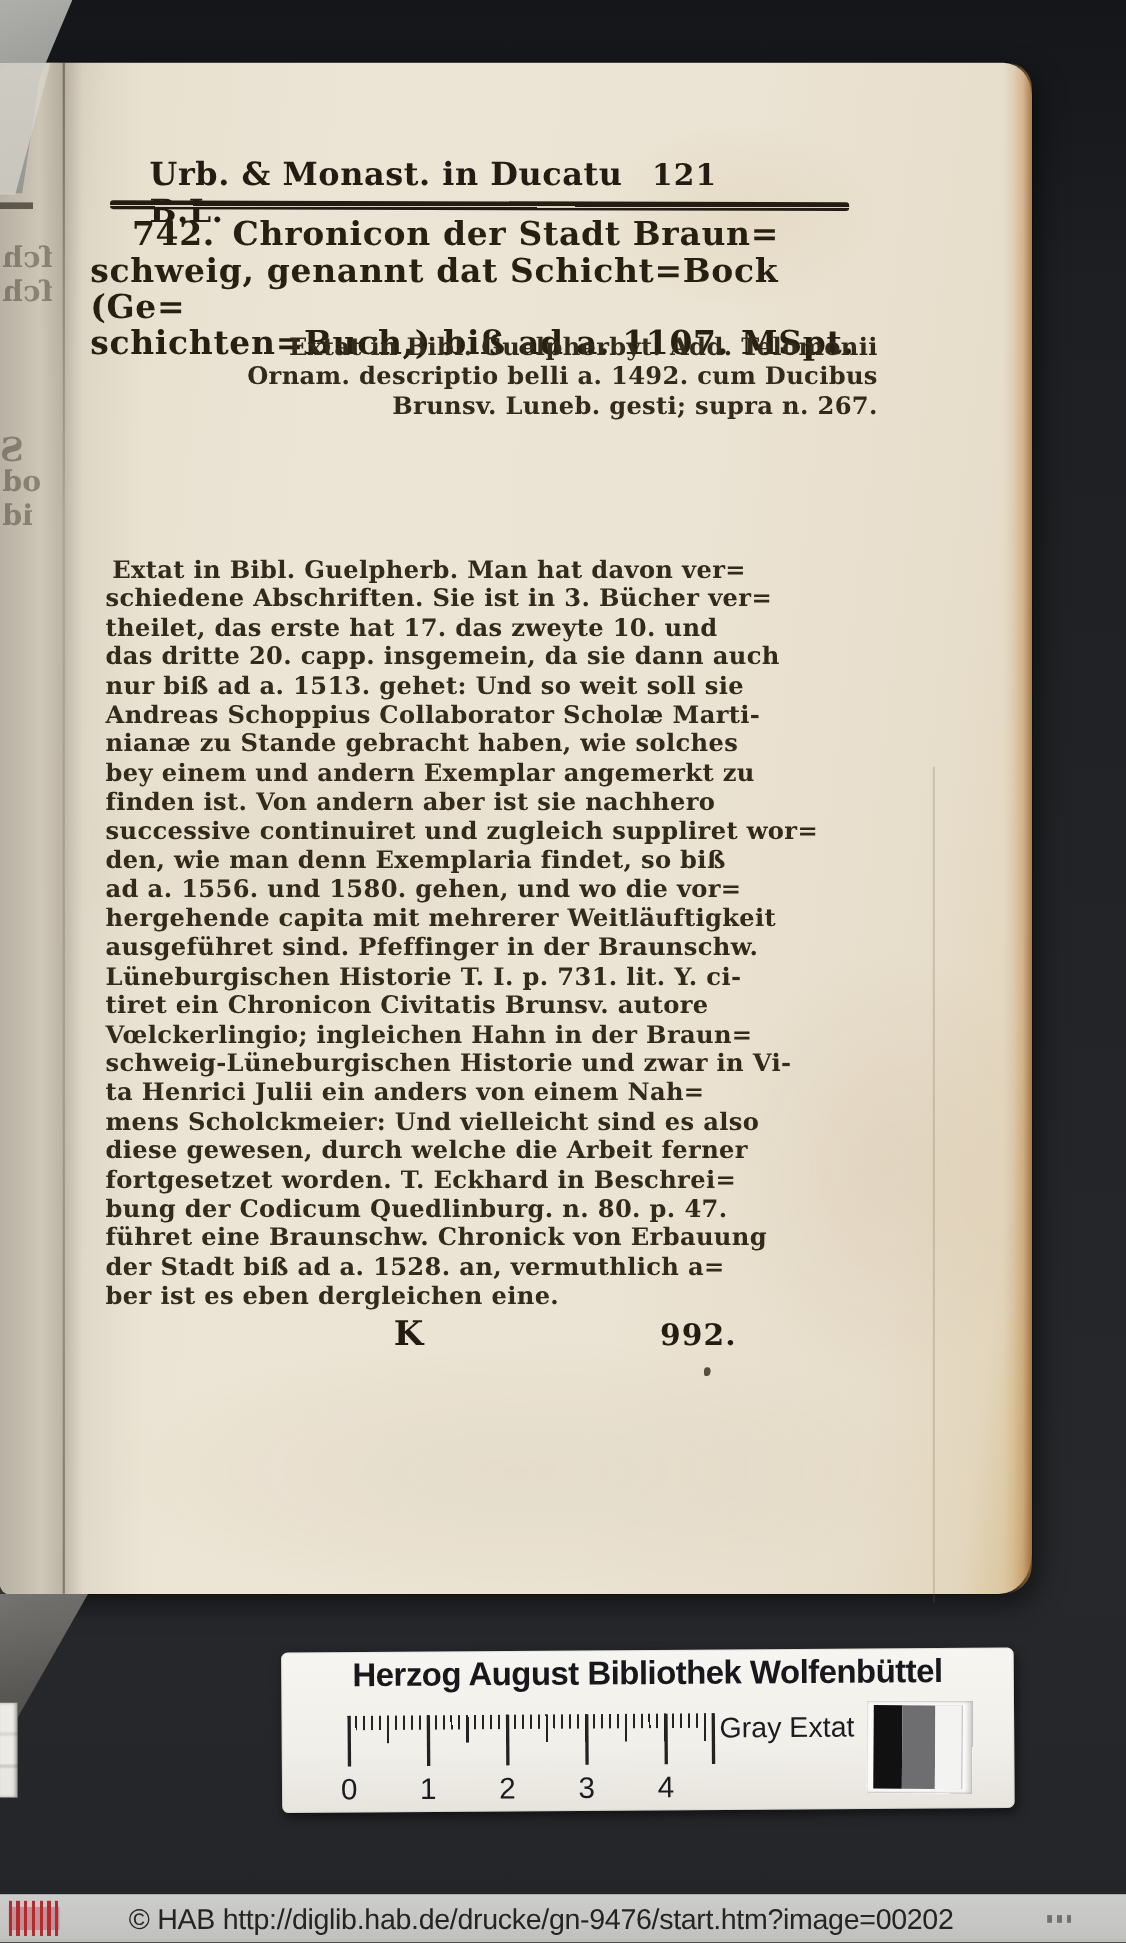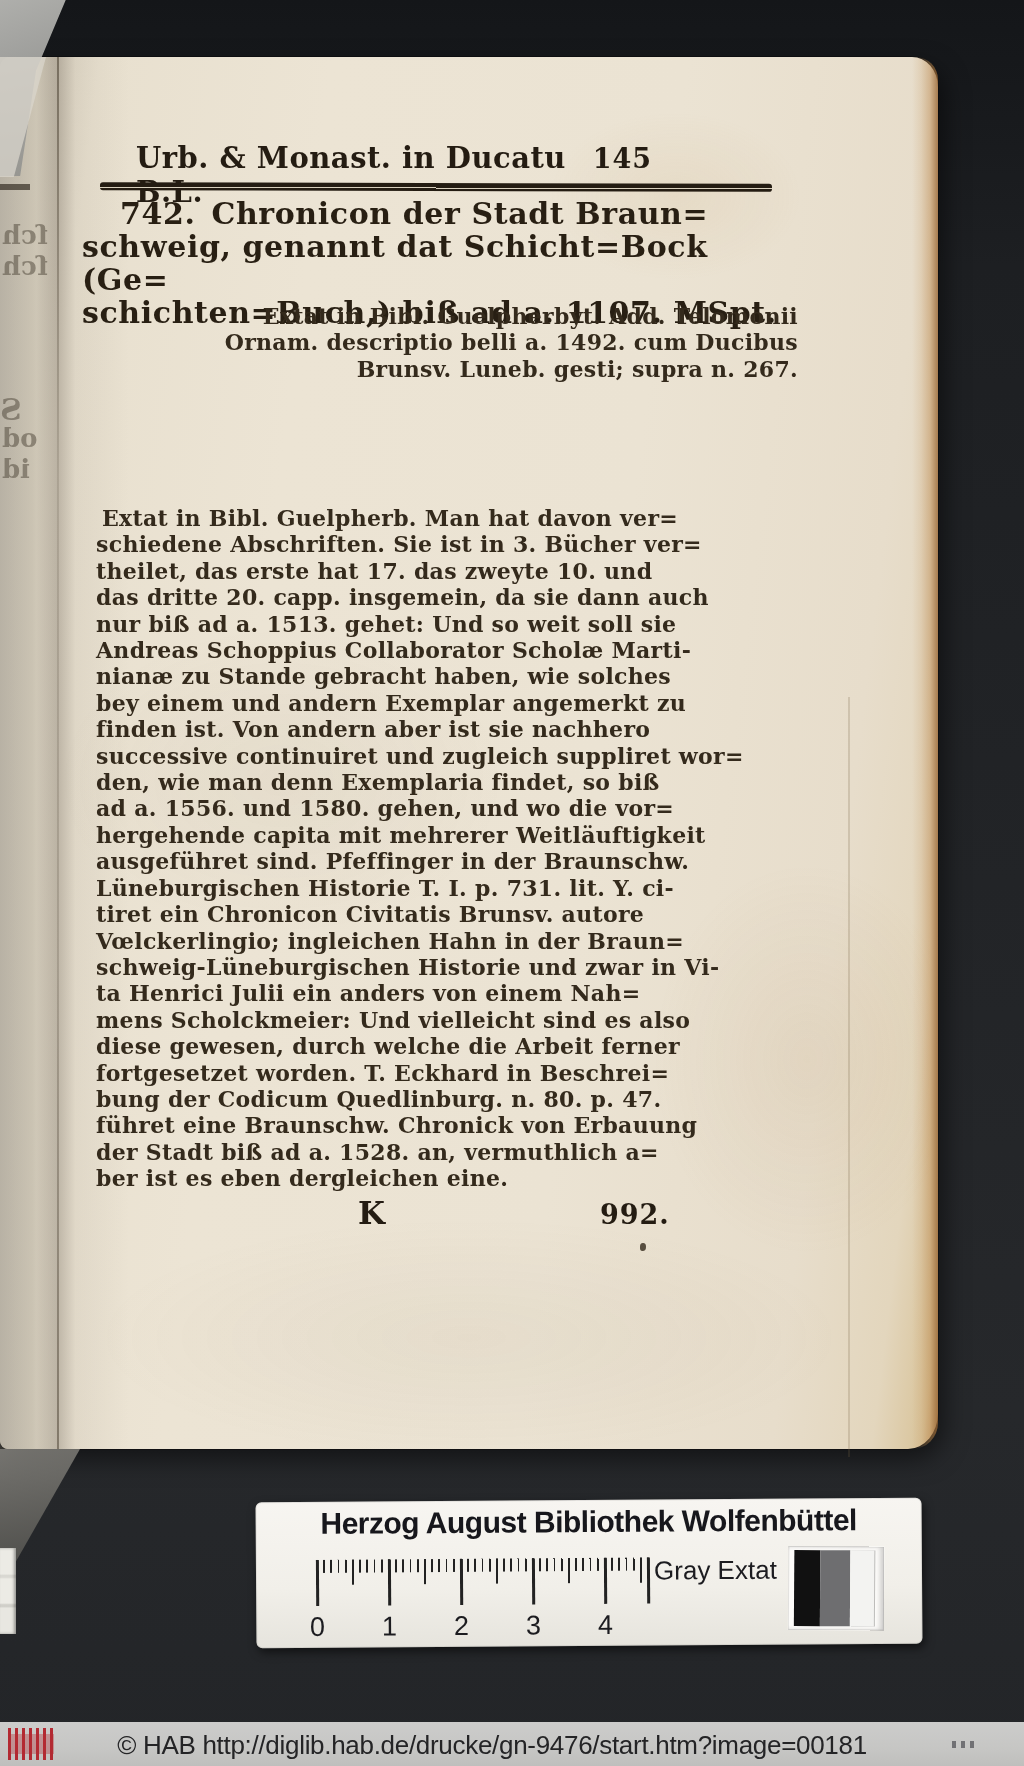--- a/index.html
+++ b/index.html
@@ -121,21 +121,21 @@
     <div class="mirror-dash"></div>
 
     <span class="fragment" style="left:2px;top:165px;">ſch</span>
     <span class="fragment" style="left:2px;top:196px;">ſch</span>
     <span class="fragment" style="left:0px;top:338px;font-size:30px;">S</span>
     <span class="fragment" style="left:2px;top:368px;">od</span>
     <span class="fragment" style="left:2px;top:399px;">id</span>
 
     <div class="page-header">
         <span class="running-title">Urb. &amp; Monast. in Ducatu B.L.</span>
-        <span class="page-number">145</span>
+        <span class="page-number">121</span>
       </div>
     <div class="header-rule"></div>
 
     <div class="entry-heading" id="h742"><span class="entry-num">742.</span><span>Chronicon der Stadt Braun=
 schweig, genannt dat Schicht=Bock (Ge=
 schichten=Buch,) biß ad a. 1107. MSpt.</span></div>
     <div class="entry-note" id="n742"><span>Extat in Bibl. Guelpherbyt. Add. Telomonii
 Ornam. descriptio belli a. 1492. cum Ducibus
 Brunsv. Luneb. gesti; supra n. 267.</span></div>
 
@@ -201,16 +201,16 @@
     <div class="grayscale-label">Gray Extat</div>
     <div class="patch">
       <div class="p-black"></div>
       <div class="p-gray"></div>
       <div class="p-white"></div>
     </div>
   </div>
 
   <div class="footer-bar">
     <div class="barcode"></div>
-    <div class="caption">© HAB http://diglib.hab.de/drucke/gn-9476/start.htm?image=00181</div>
+    <div class="caption">© HAB http://diglib.hab.de/drucke/gn-9476/start.htm?image=00202</div>
     <div class="footer-dots"></div>
   </div>
 </div>
 
 </body></html>

